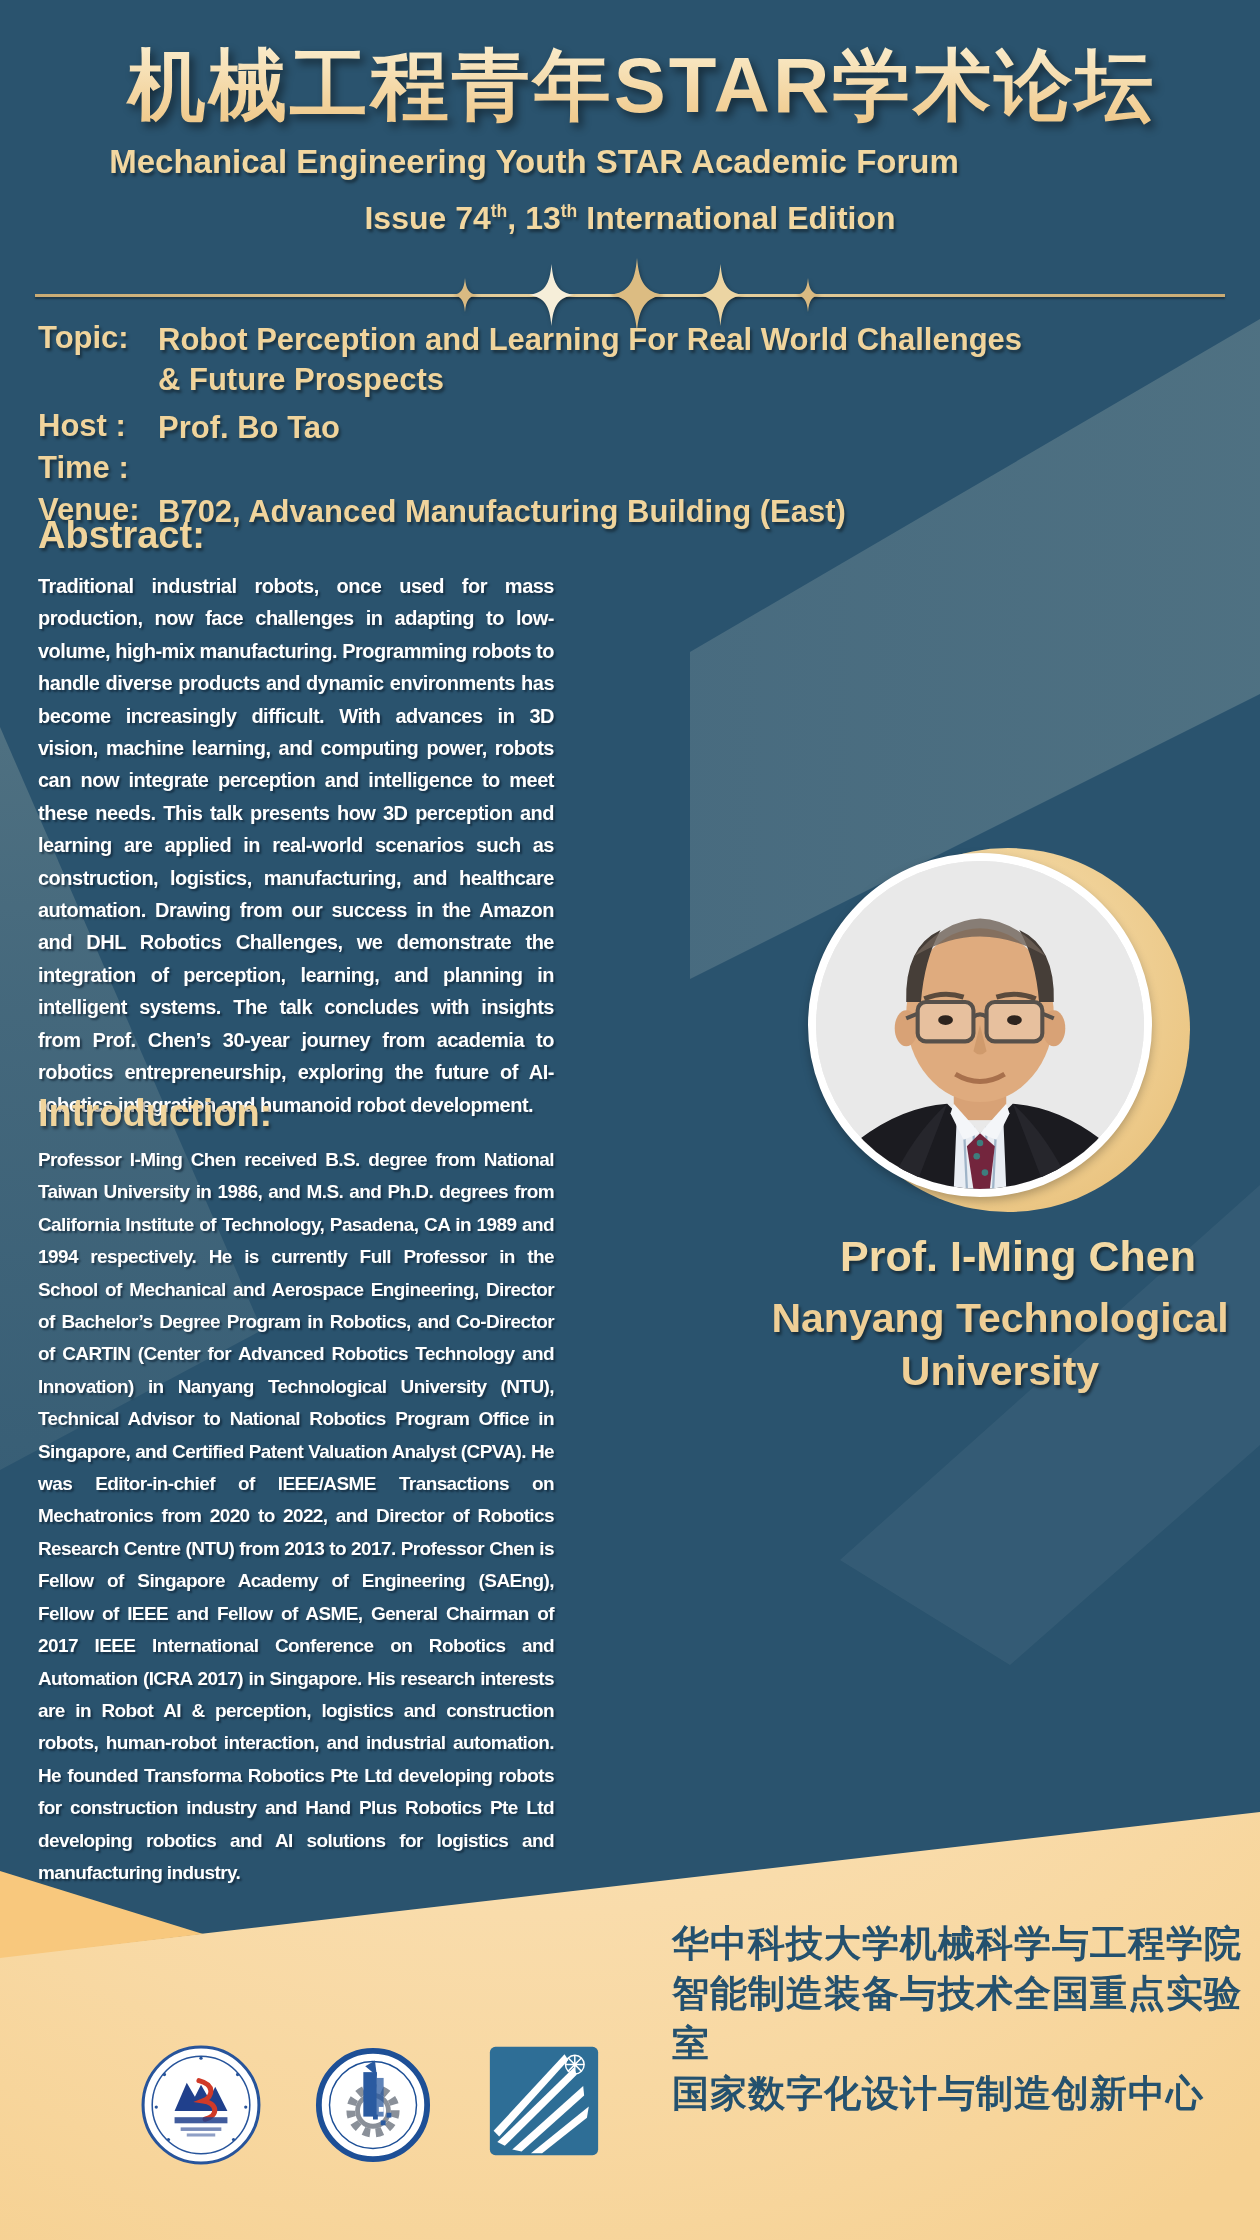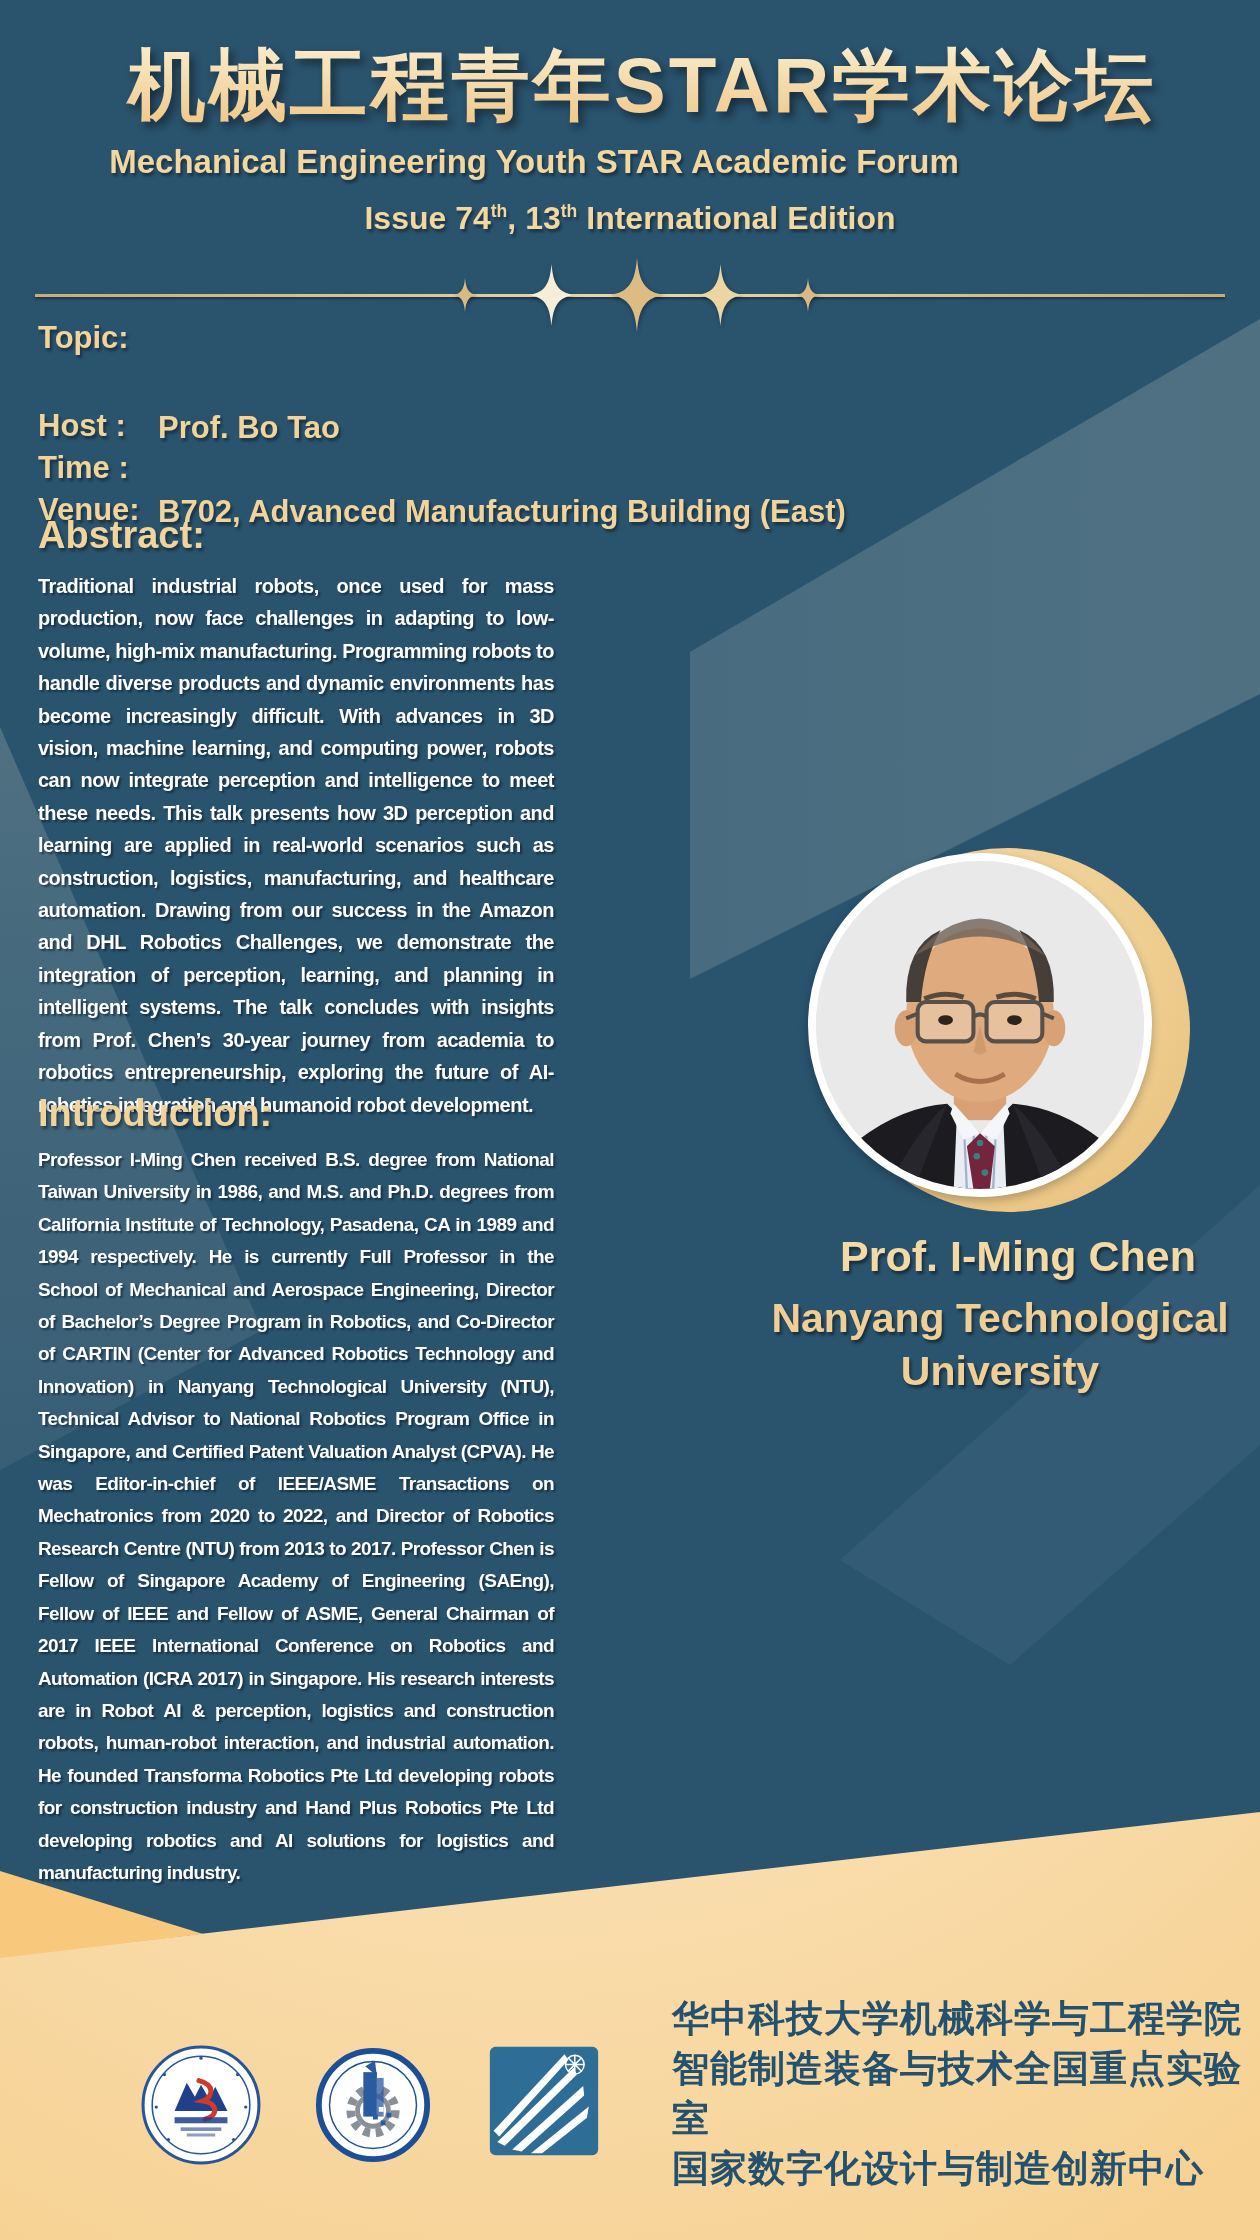--- a/index.html
+++ b/index.html
@@ -94,21 +94,21 @@
     clip-path:polygon(0px 1957px,1260px 1812px,1260px 2240px,0px 2240px);
     background:radial-gradient(115% 90% at 42% 18%,#fdf4e0 0%,#fbe9c6 40%,#f9dcab 75%,#f6d192 100%);
   }
   .footer-orange-tri{
     position:absolute;inset:0;
     clip-path:polygon(0px 1871px,203px 1934px,0px 1958px);
     background:#f8c87d;
   }
   .footer-logo{position:absolute;}
   .footer-orgs{
-    position:absolute;left:672px;top:1994px;width:580px;
+    position:absolute;left:672px;top:1919px;width:580px;
     font-size:37px;font-weight:bold;color:#24516e;line-height:50px;
     letter-spacing:1px;
   }
 </style>
 </head>
 <body>
 
 <div id="poster">
 
   <div class="band band-a"></div>
@@ -131,20 +131,21 @@
     </svg>
   <svg class="sparkle" style="left:698px;top:264px" width="45" height="62" viewBox="-50 -50 100 100" preserveAspectRatio="none">
       <path d="M0 -50 C4 -16,16 -4,50 0 C16 4,4 16,0 50 C-4 16,-16 4,-50 0 C-16 -4,-4 -16,0 -50 Z" fill="#ecd5a3"></path>
     </svg>
   <svg class="sparkle" style="left:796px;top:278px" width="24" height="34" viewBox="-50 -50 100 100" preserveAspectRatio="none">
       <path d="M0 -50 C4 -16,16 -4,50 0 C16 4,4 16,0 50 C-4 16,-16 4,-50 0 C-16 -4,-4 -16,0 -50 Z" fill="#d9ba82"></path>
     </svg>
 
   <div class="info-row" style="top:320px">
     <div class="info-label">Topic:</div>
+    <div class="info-value"><span>Robot Perception and Learning For Real World Challenges</span><br><span>&amp; Future Prospects</span></div>
   </div>
   <div class="info-row" style="top:408px">
     <div class="info-label">Host :</div>
     <div class="info-value">Prof. Bo Tao</div>
   </div>
   <div class="info-row" style="top:450px">
     <div class="info-label">Time :</div>
   </div>
   <div class="info-row" style="top:492px">
     <div class="info-label">Venue:</div>

